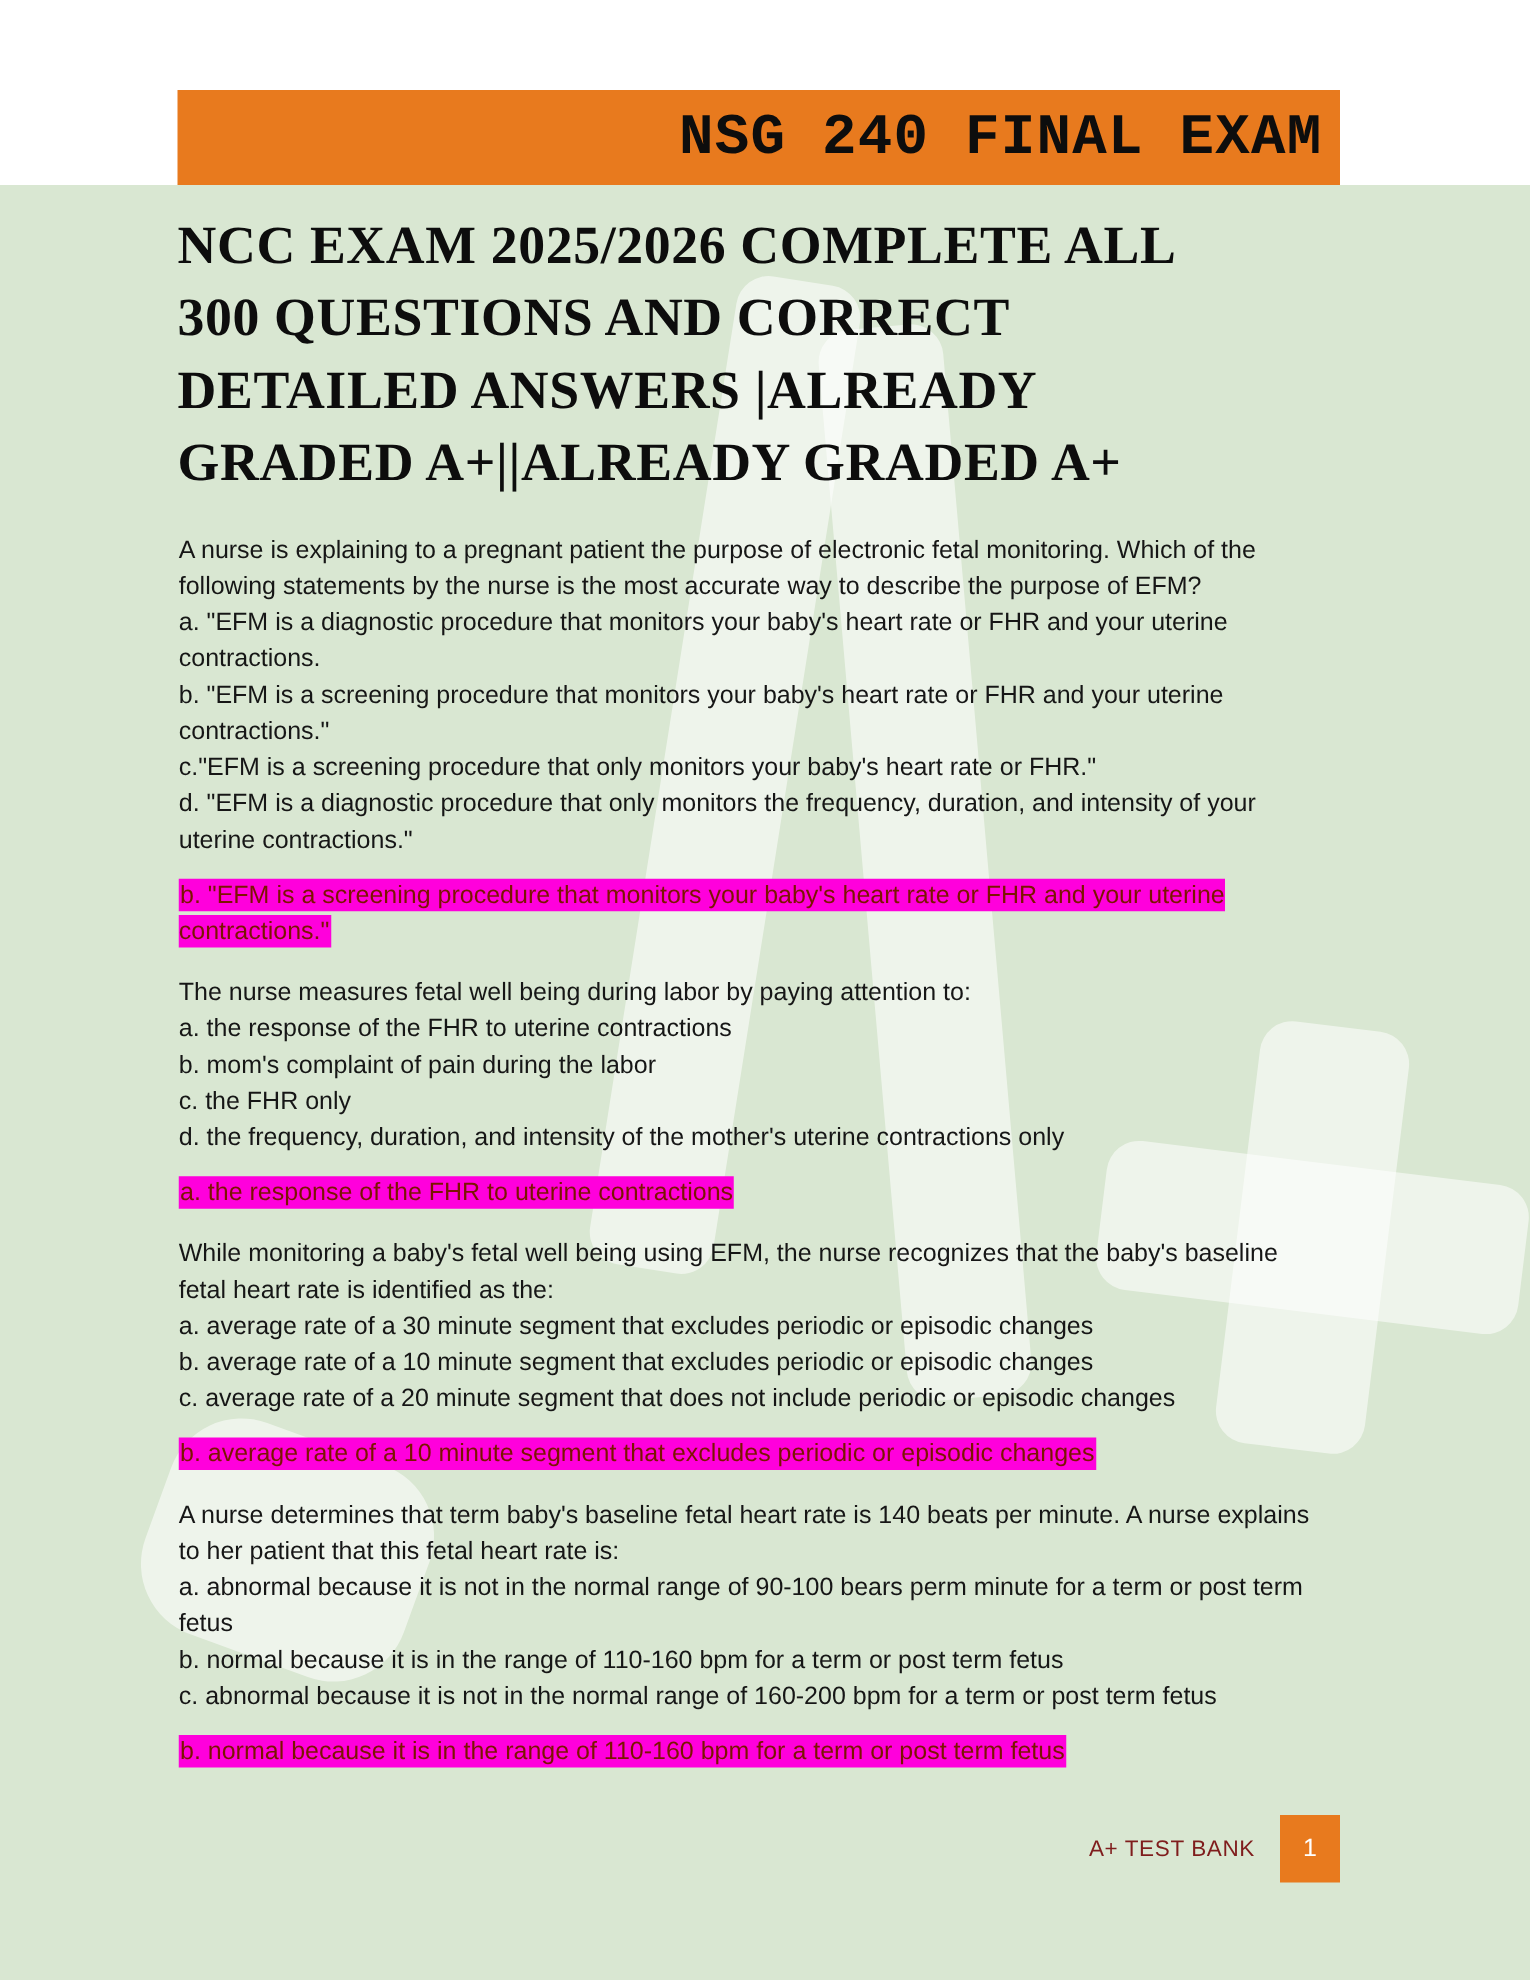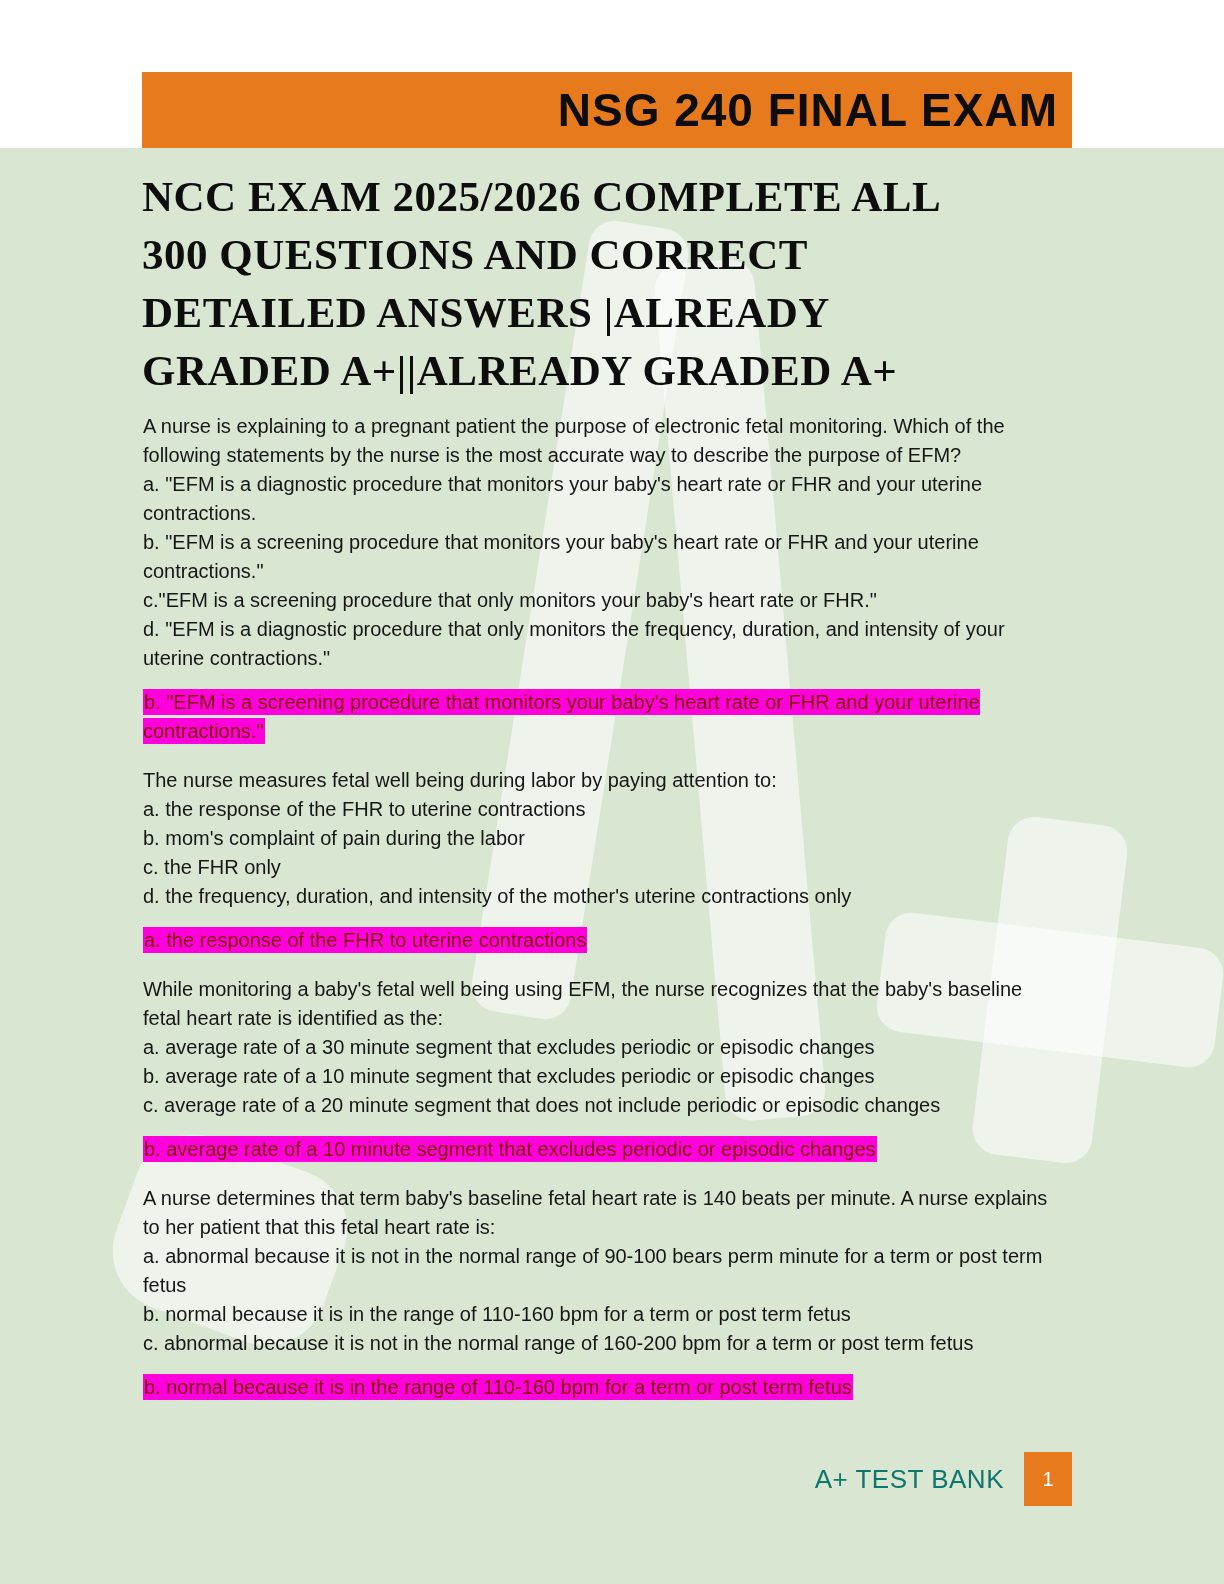--- a/index.html
+++ b/index.html
@@ -45,42 +45,42 @@
     width: 930px;
     height: 76px;
     background: #e87a1e;
     display: flex;
     align-items: center;
     justify-content: flex-end;
     padding-right: 14px;
     box-sizing: border-box;
   }
   .banner-title {
-    font-family: Liberation Sans, sans-serif;
+    font-family: Liberation Mono, monospace;
     font-weight: 700;
     font-size: 46px;
     letter-spacing: 1px;
     color: #0d0d0d;
     white-space: nowrap;
     text-align: right;
   }
 
   .content {
     position: absolute;
     left: 142px;
     top: 168px;
     width: 916px;
   }
   .doc-title {
     font-family: "Liberation Serif", serif;
     font-weight: 700;
     font-size: 43px;
     line-height: 58px;
     color: #0d0d0d;
-    margin: 0 0 12px 0;
+    margin: 0 0 26px 0;
     white-space: pre-line;
     letter-spacing: 0.5px;
   }
   .question { margin: 1px; }
   .qbody {
     font-size: 20px;
     line-height: 29px;
     color: #161616;
     margin: 0 0 15px 0;
     white-space: pre-line;
@@ -99,22 +99,22 @@
 
   .footer {
     position: absolute;
     top: 1452px;
     right: 152px;
     display: flex;
     align-items: center;
     gap: 20px;
   }
   .footer-label {
-    font-size: 26px;
-    color: #0f766e;
+    font-size: 18px;
+    color: #7f1d1d;
     letter-spacing: 0.5px;
   }
   .page-num {
     width: 48px;
     height: 54px;
     background: #e87a1e;
     color: #ffffff;
     font-size: 20px;
     display: flex;
     align-items: center;

